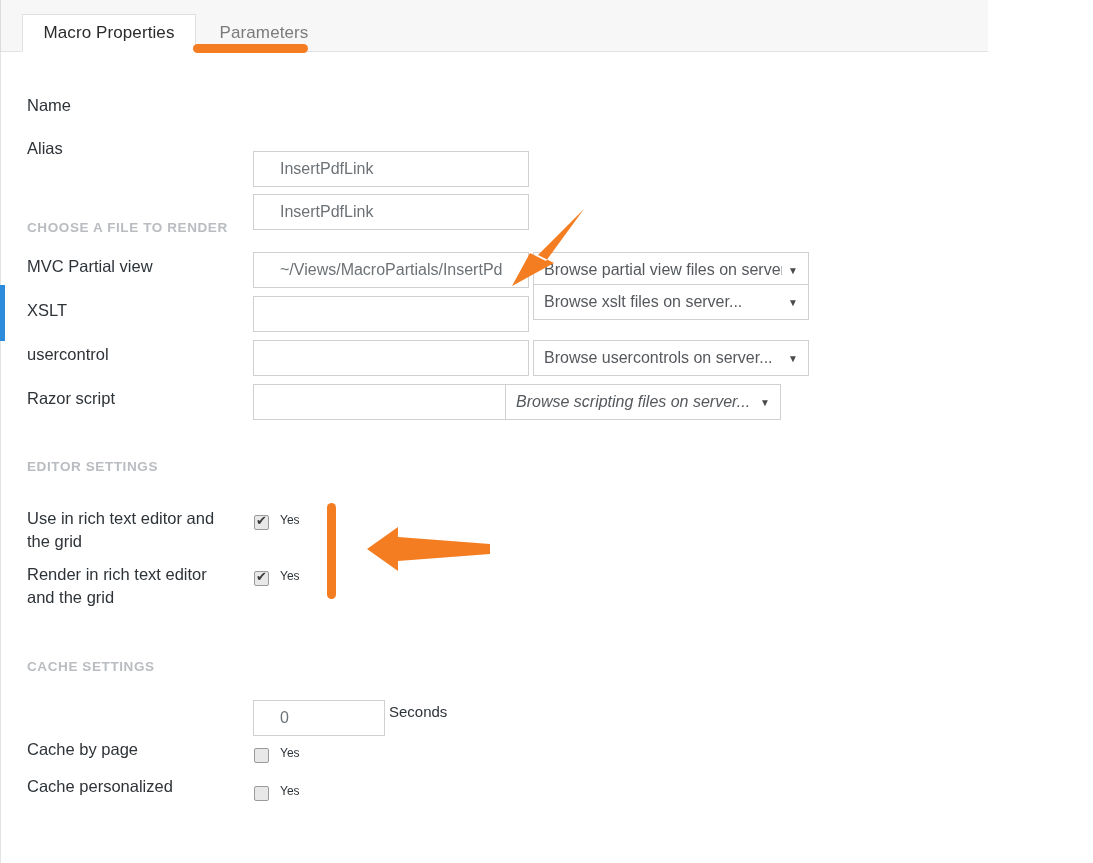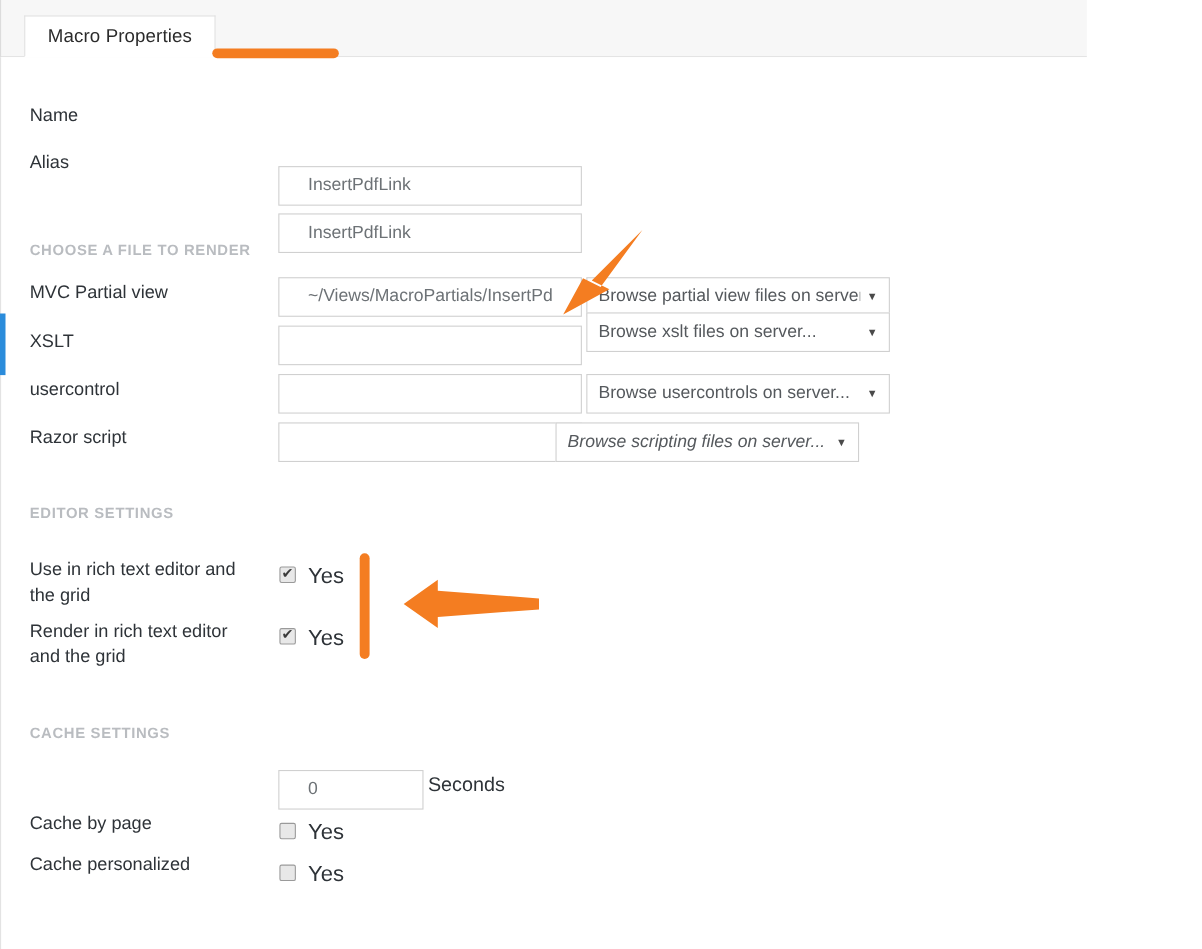--- a/index.html
+++ b/index.html
@@ -151,26 +151,26 @@
     content: "✔";
     position: absolute;
     left: 1px;
     top: -3px;
     font-size: 13px;
     line-height: 15px;
     color: #3b3b3b;
   }
   .cb-label {
     position: absolute;
-    font-size: 20px;
+    font-size: 12px;
     color: #2e3338;
   }
   .suffix {
     position: absolute;
-    font-size: 18px;
+    font-size: 15px;
     color: #2e3338;
   }
 
   
   .scroll-marker {
     position: absolute;
     left: 0px;
     top: 285px;
     width: 5px;
     height: 56px;
@@ -204,20 +204,23 @@
   }
 </style>
 </head>
 <body>
 
 <div class="tabstrip">
   <div class="tabstrip-leftedge"></div>
   <div class="tab active">
     <span>Macro Properties</span>
   </div>
+  <div class="tab inactive">
+    <span>Parameters</span>
+  </div>
 </div>
 
 <div class="form">
 
   <div class="label" style="top:42px;">Name</div>
   <input class="txt" style="left: 252px; width: 276px; top: 99px;" type="text" value="InsertPdfLink">
 
   <div class="label" style="top:85px;">Alias</div>
   <input class="txt" style="left: 252px; top: 142px; width: 276px;" type="text" value="InsertPdfLink">
 

